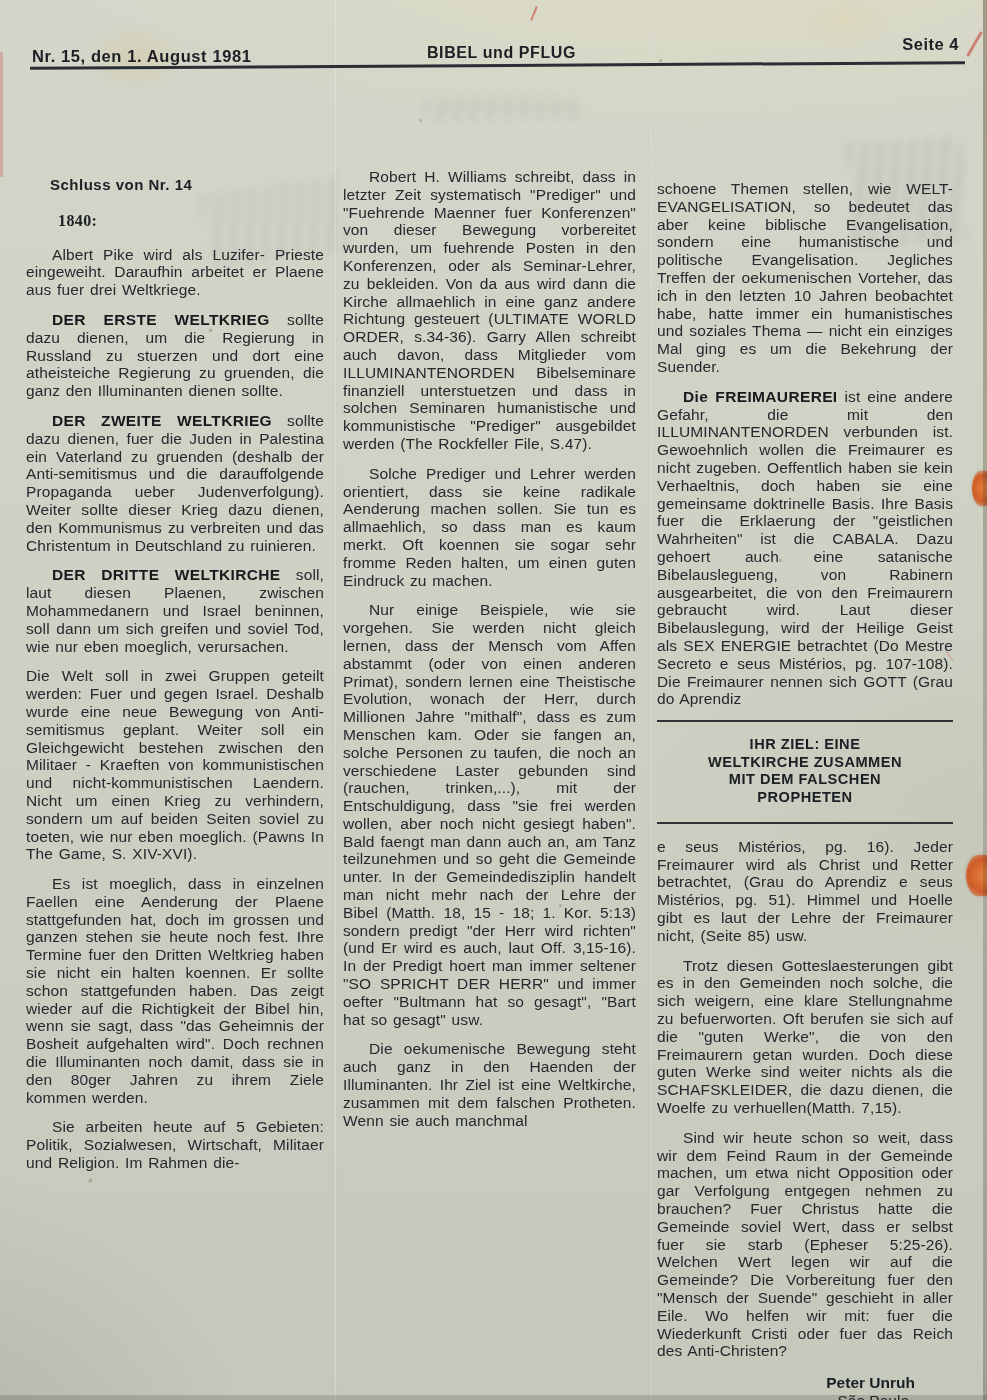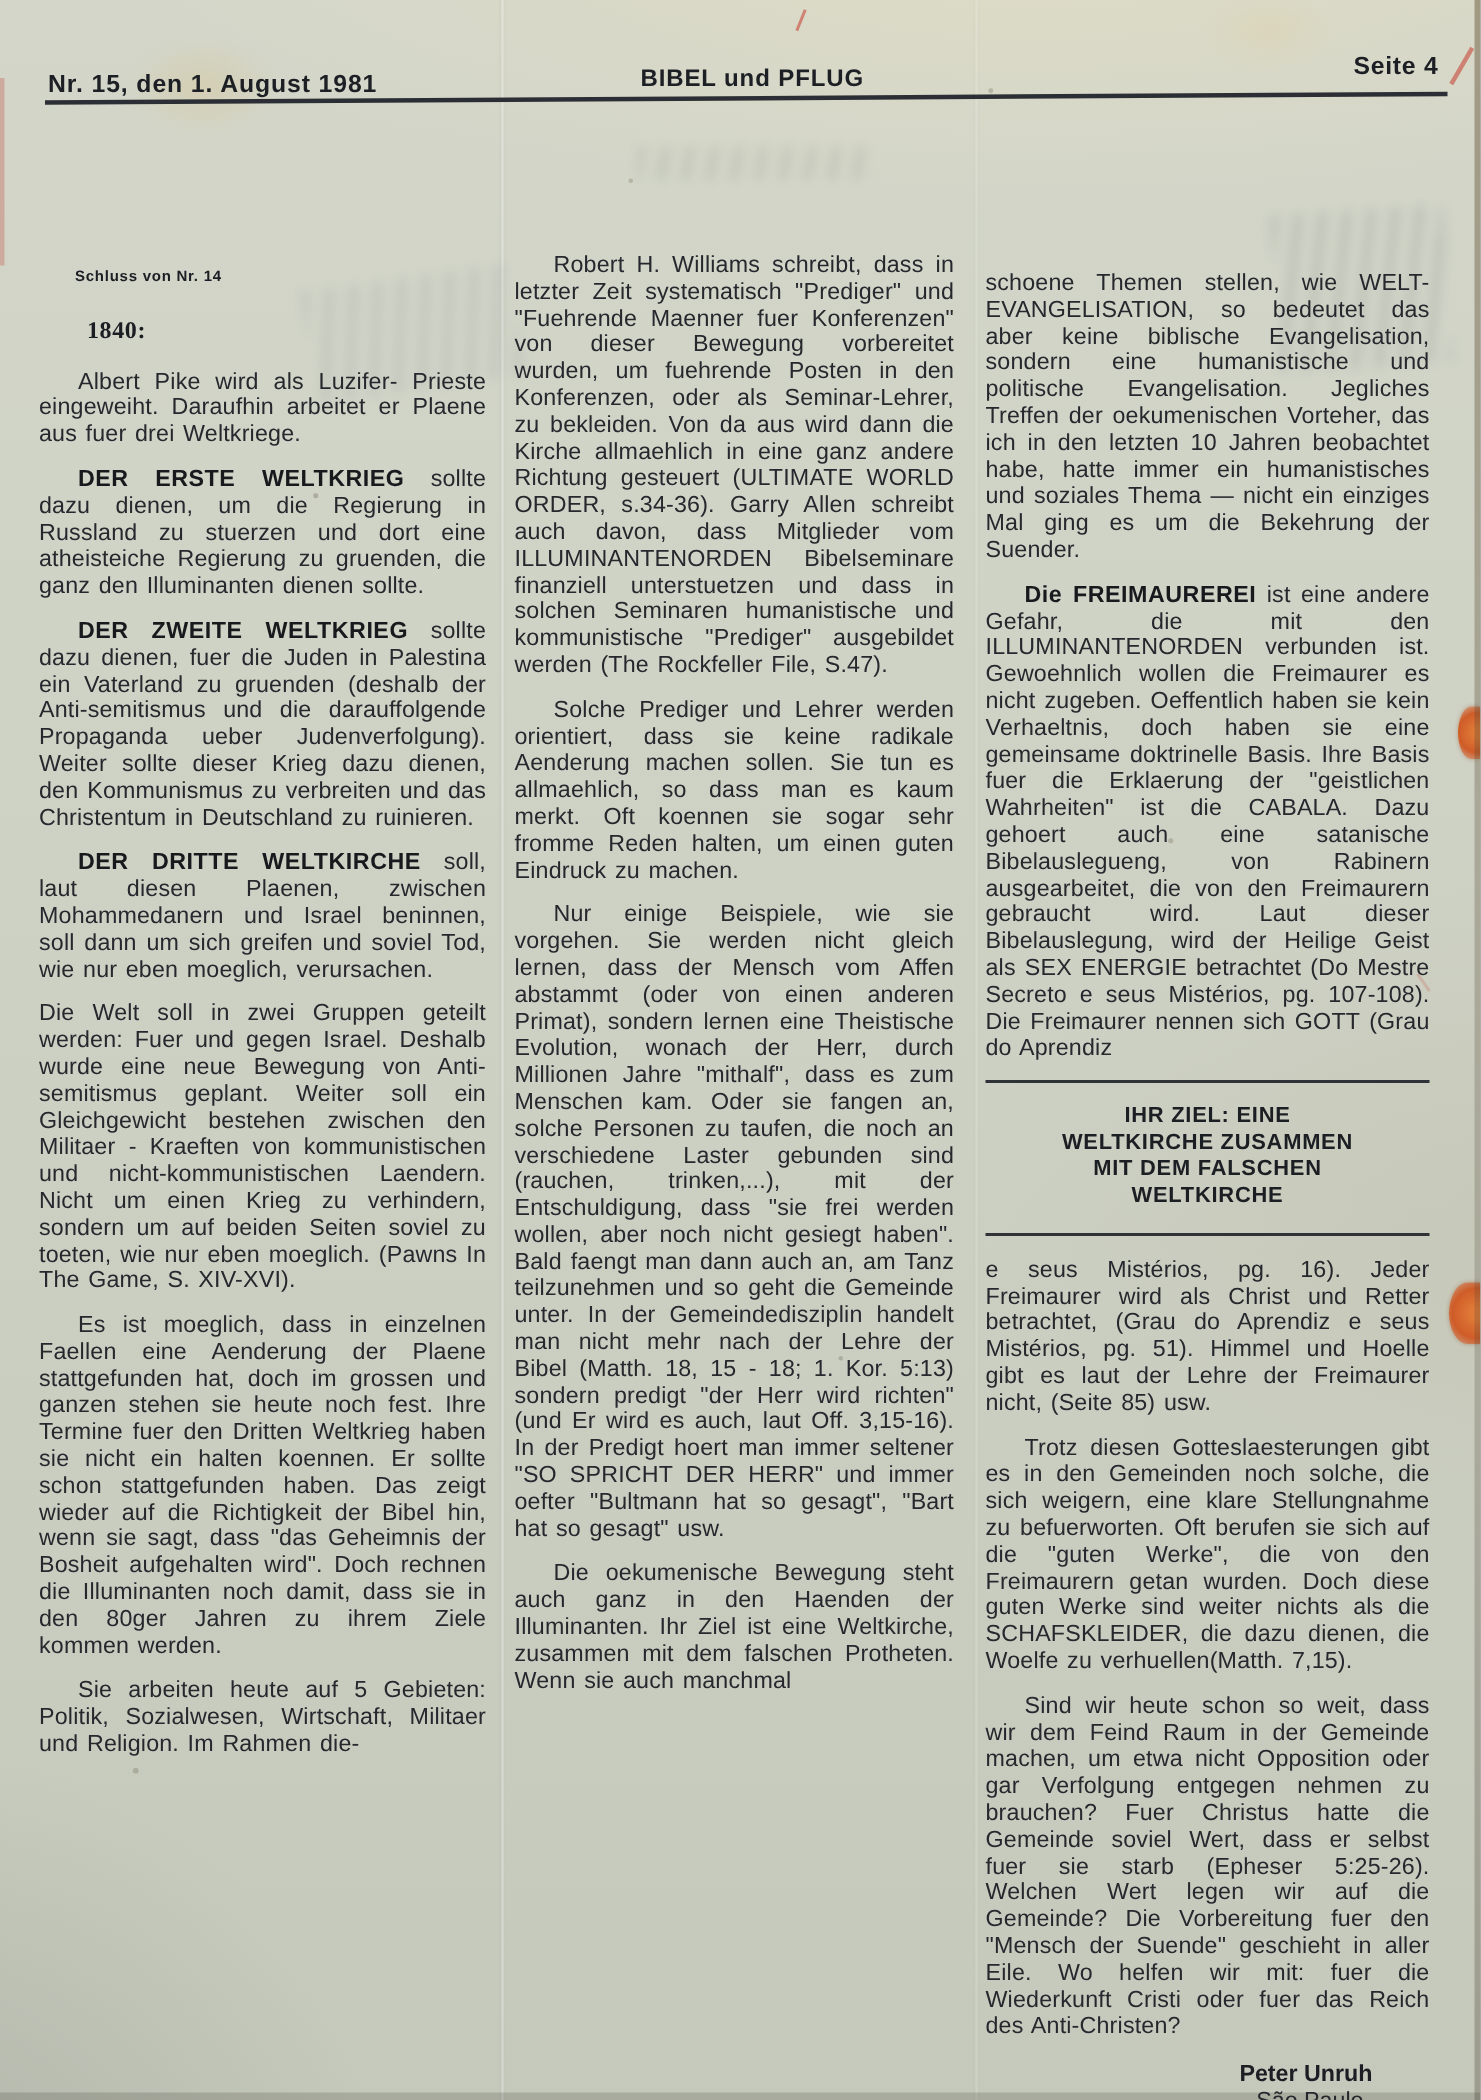--- a/index.html
+++ b/index.html
@@ -41,21 +41,21 @@
     font-family:"DejaVu Serif",serif;font-style:italic;font-weight:600;font-size:45px;
     letter-spacing:1.5px;color:#181b20;}
   
   .col{position:absolute;text-align:justify;font-size:15.5px;line-height:17.8px;}
   .col p{margin:0 0 12px;word-spacing:1.3px;letter-spacing:.12px;}
   .ind{text-indent:26px;}
   b.lead{font-weight:bold;letter-spacing:.35px;color:#17191d;}
   .col1{left:26px;top:176px;width:298px;}
   .col2{left:343px;top:168px;width:293px;}
   .col3{left:657px;top:168px;width:296px;margin-top:12px;}
-  .note{font-weight:bold;font-size:10px;letter-spacing:.5px;margin:0 0 18px 24px;text-align:left;color:#1b1e23;}
+  .note{font-weight:bold;font-size:15px;letter-spacing:.5px;margin:0 0 18px 24px;text-align:left;color:#1b1e23;}
   .year{font-weight:bold;font-size:16px;letter-spacing:.4px;margin:0 0 16px 32px;text-align:left;color:#1b1e23;font-family:Liberation Serif, serif;}
   .rule{height:2.2px;background:#2f3237;position:relative;}
   .rule.tick::after{content:"";position:absolute;right:0;top:0;width:2.2px;height:9px;background:#2f3237;}
   .box-head{text-align:center;font-weight:bold;font-size:14.6px;line-height:17.6px;
     letter-spacing:.5px;padding:14px 2px 15px;color:#1b1e23;}
   .box-wrap{margin:4px 0 14px;}
   .sig{margin-top:14px;text-align:right;}
   .sig-name{font-weight:bold;font-size:15.5px;padding-right:38px;color:#1b1e23;}
   .sig-place{font-size:15.5px;padding-right:44px;}
 </style>
@@ -106,21 +106,21 @@
 
   <div class="col col3">
     <p>schoene Themen stellen, wie WELT-EVANGELISATION, so bedeutet das aber keine biblische Evangelisation, sondern eine humanistische und politische Evangelisation. Jegliches Treffen der oekumenischen Vorteher, das ich in den letzten 10 Jahren beobachtet habe, hatte immer ein humanistisches und soziales Thema — nicht ein einziges Mal ging es um die Bekehrung der Suender.</p>
     <p class="ind"><b class="lead">Die FREIMAUREREI</b> <span>ist eine andere Gefahr, die mit den ILLUMINANTENORDEN verbunden ist. Gewoehnlich wollen die Freimaurer es nicht zugeben. Oeffentlich haben sie kein Verhaeltnis, doch haben sie eine gemeinsame doktrinelle Basis. Ihre Basis fuer die Erklaerung der "geistlichen Wahrheiten" ist die CABALA. Dazu gehoert auch eine satanische Bibelauslegueng, von Rabinern ausgearbeitet, die von den Freimaurern gebraucht wird. Laut dieser Bibelauslegung, wird der Heilige Geist als SEX ENERGIE betrachtet (Do Mestre Secreto e seus Mistérios, pg. 107-108). Die Freimaurer nennen sich GOTT (Grau do Aprendiz</span></p>
     <div class="box-wrap">
       <div class="rule"></div>
       <div class="box-head">
         <div>IHR ZIEL: EINE</div>
         <div>WELTKIRCHE ZUSAMMEN</div>
         <div>MIT DEM FALSCHEN</div>
-        <div>WELTKIRCHE</div>
+        <div>PROPHETEN</div>
       </div>
       <div class="rule"></div>
     </div>
     <p>e seus Mistérios, pg. 16). Jeder Freimaurer wird als Christ und Retter betrachtet, (Grau do Aprendiz e seus Mistérios, pg. 51). Himmel und Hoelle gibt es laut der Lehre der Freimaurer nicht, (Seite 85) usw.</p>
     <p class="ind">Trotz diesen Gotteslaesterungen gibt es in den Gemeinden noch solche, die sich weigern, eine klare Stellungnahme zu befuerworten. Oft berufen sie sich auf die "guten Werke", die von den Freimaurern getan wurden. Doch diese guten Werke sind weiter nichts als die SCHAFSKLEIDER, die dazu dienen, die Woelfe zu verhuellen(Matth. 7,15).</p>
     <p class="ind">Sind wir heute schon so weit, dass wir dem Feind Raum in der Gemeinde machen, um etwa nicht Opposition oder gar Verfolgung entgegen nehmen zu brauchen? Fuer Christus hatte die Gemeinde soviel Wert, dass er selbst fuer sie starb (Epheser 5:25-26). Welchen Wert legen wir auf die Gemeinde? Die Vorbereitung fuer den "Mensch der Suende" geschieht in aller Eile. Wo helfen wir mit: fuer die Wiederkunft Cristi oder fuer das Reich des Anti-Christen?</p>
     <div class="sig">
       <div class="sig-name">Peter Unruh</div>
       <div class="sig-place">São Paulo</div>
     </div>

